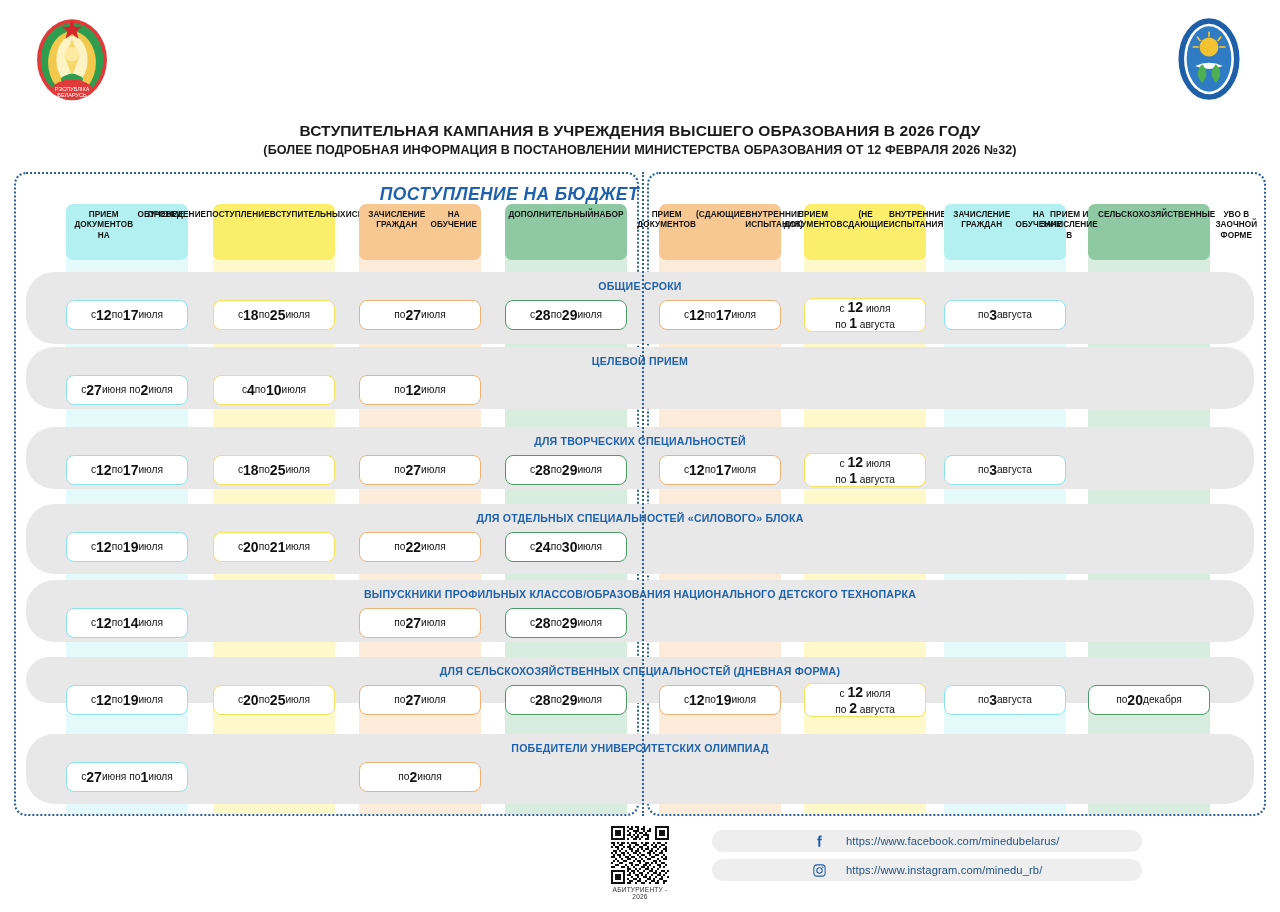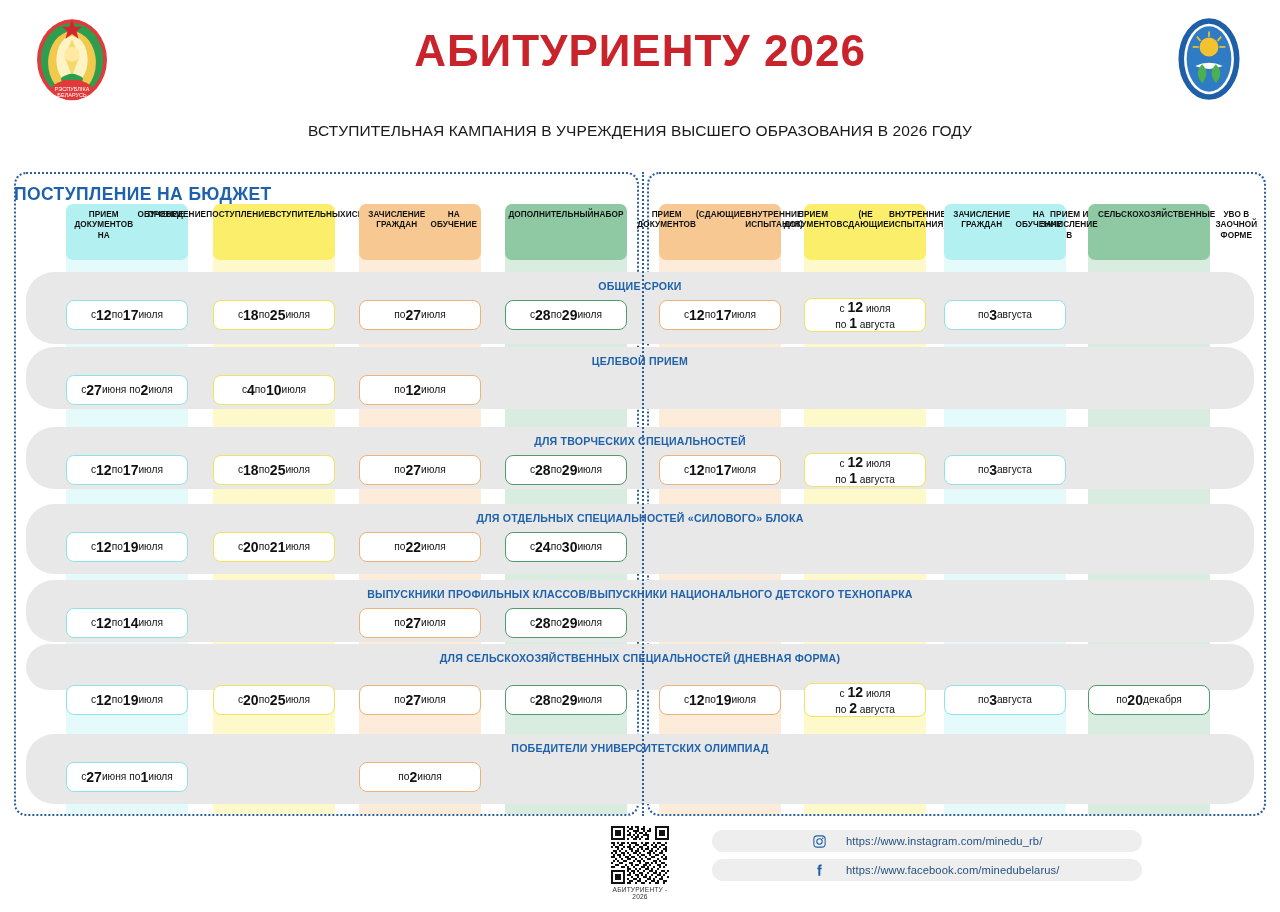--- a/index.html
+++ b/index.html
@@ -18,21 +18,21 @@
   .emblem-right { position: absolute; right: 28px; top: 16px; width: 86px;  height: 86px; }
   .main-title {
     position: absolute; left: 0; right: 0; top: 26px;
     text-align: center;
     font-size: 44px; font-weight: bold; letter-spacing: 1px;
     color: #c9242b;
     font-family: "Liberation Sans", "DejaVu Sans", sans-serif;
   }
   .subtitle-wrap { text-align: center; margin-top: 4px; }
   .subtitle-1 {
-    font-size: 15.5px; font-weight: normal; color: #1a1a1a;
+    font-size: 15.5px; font-weight: bold; color: #1a1a1a;
     letter-spacing: 0.1px;
   }
   .subtitle-2 {
     font-size: 12.6px; font-weight: bold; color: #1a1a1a;
     margin-top: 3px; letter-spacing: 0.1px;
   }
 
   
   .board {
     position: absolute; left: 14px; top: 172px;
@@ -45,21 +45,22 @@
     background: transparent;
     pointer-events: none;
   }
   .panel-budget  { left: 0px;   width: 625px; }
   .panel-paid    { left: 633px; width: 619px; }
 
   .section-title {
     position: absolute; top: 12px;
     font-size: 17.5px; font-weight: bold;
     color: #1f62ab; letter-spacing: 0.4px;
-    text-align: left;
+    text-align: right;
+    font-style: italic;
   }
   .section-title.budget { left: 0;   width: 625px; }
   .section-title.paid   { left: 633px; width: 619px; }
 
   
   .colline {
     position: absolute; top: 44px; width: 122px; height: 598px;
     opacity: 0.55;
   }
 
@@ -169,25 +170,25 @@
         <line x1="64" y1="24" x2="60" y2="29"></line>
           <line x1="31" y1="36" x2="38" y2="36"></line>
         <line x1="69" y1="36" x2="62" y2="36"></line>
       </g>
       <path d="M34 58 q16 -7 32 0 q-16 7 -32 0 z" fill="#ffffff"></path>
       <path d="M42 78 q-10 -12 0 -22 q10 10 0 22 z" fill="#4caf50"></path>
       <path d="M58 78 q10 -12 0 -22 q-10 10 0 22 z" fill="#4caf50"></path>
       <ellipse cx="50" cy="50" rx="34" ry="46" fill="none" stroke="#1f5fa8" stroke-width="3"></ellipse>
     </svg>
 
-    <div class="main-title">АБИТУРИЕНТУ 2026</div>
   </div>
 
   <div class="subtitle-wrap" style="position:absolute; left:0; top:118px; width:1280px;">
     <div class="subtitle-1">ВСТУПИТЕЛЬНАЯ КАМПАНИЯ В УЧРЕЖДЕНИЯ ВЫСШЕГО ОБРАЗОВАНИЯ В 2026 ГОДУ</div>
+    <div class="subtitle-2">(БОЛЕЕ ПОДРОБНАЯ ИНФОРМАЦИЯ В ПОСТАНОВЛЕНИИ МИНИСТЕРСТВА ОБРАЗОВАНИЯ ОТ 12 ФЕВРАЛЯ 2026 №32)</div>
   </div>
 
   <div class="board">
     <div class="panel panel-budget"></div>
     <div class="panel panel-paid"></div>
 
     <div class="section-title budget">ПОСТУПЛЕНИЕ НА БЮДЖЕТ</div>
 
     <div id="board-layers">
         <div class="colline" style="left: 52px; background: linear-gradient(to right, transparent 0px, rgb(178, 240, 242) 0px, rgb(178, 240, 242) 100%, transparent 100%); opacity: 0.35;"></div>
@@ -368,42 +369,42 @@
           <span class="sm"> июля</span>
         </div>
         <div class="chip green" style="left: 491px; top: 360px;">
           <span class="sm">с </span>
           <span class="big">24</span>
           <span class="sm"> по </span>
           <span class="big">30</span>
           <span class="sm"> июля</span>
         </div>
         <div class="band" style="top: 408px; height: 62px;">
-          <div class="band-label">ВЫПУСКНИКИ ПРОФИЛЬНЫХ КЛАССОВ/ВЫПУСКНИКИ НАЦИОНАЛЬНОГО ДЕТСКОГО ТЕХНОПАРКА</div>
+          <div class="band-label">ВЫПУСКНИКИ ПРОФИЛЬНЫХ КЛАССОВ/ОБРАЗОВАНИЯ НАЦИОНАЛЬНОГО ДЕТСКОГО ТЕХНОПАРКА</div>
         </div>
         <div class="chip cyan" style="left: 52px; top: 436px;">
           <span class="sm">с </span>
           <span class="big">12</span>
           <span class="sm"> по </span>
           <span class="big">14</span>
           <span class="sm"> июля</span>
         </div>
         <div class="chip orange" style="left: 345px; top: 436px;">
           <span class="sm">по </span>
           <span class="big">27</span>
           <span class="sm"> июля</span>
         </div>
         <div class="chip green" style="left: 491px; top: 436px;">
           <span class="sm">с </span>
           <span class="big">28</span>
           <span class="sm"> по </span>
           <span class="big">29</span>
           <span class="sm"> июля</span>
         </div>
-        <div class="band" style="top: 472px; height: 46px;">
+        <div class="band" style="top: 485px; height: 46px;">
           <div class="band-label">ДЛЯ СЕЛЬСКОХОЗЯЙСТВЕННЫХ СПЕЦИАЛЬНОСТЕЙ (ДНЕВНАЯ ФОРМА)</div>
         </div>
         <div class="chip cyan" style="left: 52px; top: 513px;">
           <span class="sm">с </span>
           <span class="big">12</span>
           <span class="sm"> по </span>
           <span class="big">19</span>
           <span class="sm"> июля</span>
         </div>
         <div class="chip yellow" style="left: 199px; top: 513px;">
@@ -461,37 +462,37 @@
           <span class="sm"> июля</span>
         </div>
         <div style="position: absolute; left: 628px; top: 0px; width: 0px; height: 644px; border-left: 2.5px dotted rgb(45, 95, 154);"></div>
       </div>
   </div>
 
   <div class="footer">
     <div class="links-col links-left" id="links-left">
       </div>
     <div class="links-col links-right" id="links-right">
+        <div class="linkrow">
+          <div class="ic">
+            <svg viewBox="0 0 24 24" width="15" height="16">
+              <path d="M15.4 8.2h-2.1V6.9c0-.7.2-1.1 1.1-1.1h1.2V3.2h-2.1c-2.4 0-3.4 1.3-3.4 3.4v1.6H8.4v2.7h1.7V21h3.2v-10.1h2.1l.3-2.7z" fill="#1f5fa8"></path>
+            </svg>
+          </div>
+          <div class="url">https://www.facebook.com/minedubelarus/</div>
+        </div>
         <div class="linkrow">
           <div class="ic">
             <svg viewBox="0 0 24 24" width="15" height="15">
               <rect x="3" y="3" width="18" height="18" rx="5" fill="none" stroke="#1f5fa8" stroke-width="1.7"></rect>
               <circle cx="12" cy="12" r="4.3" fill="none" stroke="#1f5fa8" stroke-width="1.7"></circle>
               <circle cx="17.2" cy="6.9" r="1.2" fill="#1f5fa8"></circle>
             </svg>
           </div>
           <div class="url">https://www.instagram.com/minedu_rb/</div>
-        </div>
-        <div class="linkrow">
-          <div class="ic">
-            <svg viewBox="0 0 24 24" width="15" height="16">
-              <path d="M15.4 8.2h-2.1V6.9c0-.7.2-1.1 1.1-1.1h1.2V3.2h-2.1c-2.4 0-3.4 1.3-3.4 3.4v1.6H8.4v2.7h1.7V21h3.2v-10.1h2.1l.3-2.7z" fill="#1f5fa8"></path>
-            </svg>
-          </div>
-          <div class="url">https://www.facebook.com/minedubelarus/</div>
         </div>
       </div>
 
     <div class="qr-wrap">
       <svg class="qr" viewBox="0 0 29 29" shape-rendering="crispEdges">
         <rect width="29" height="29" fill="#fff"></rect>
         <g fill="#111">
           <rect x="0" y="0" width="7" height="1"></rect>
             <rect x="0" y="6" width="7" height="1"></rect>
           <rect x="0" y="0" width="1" height="7"></rect>

